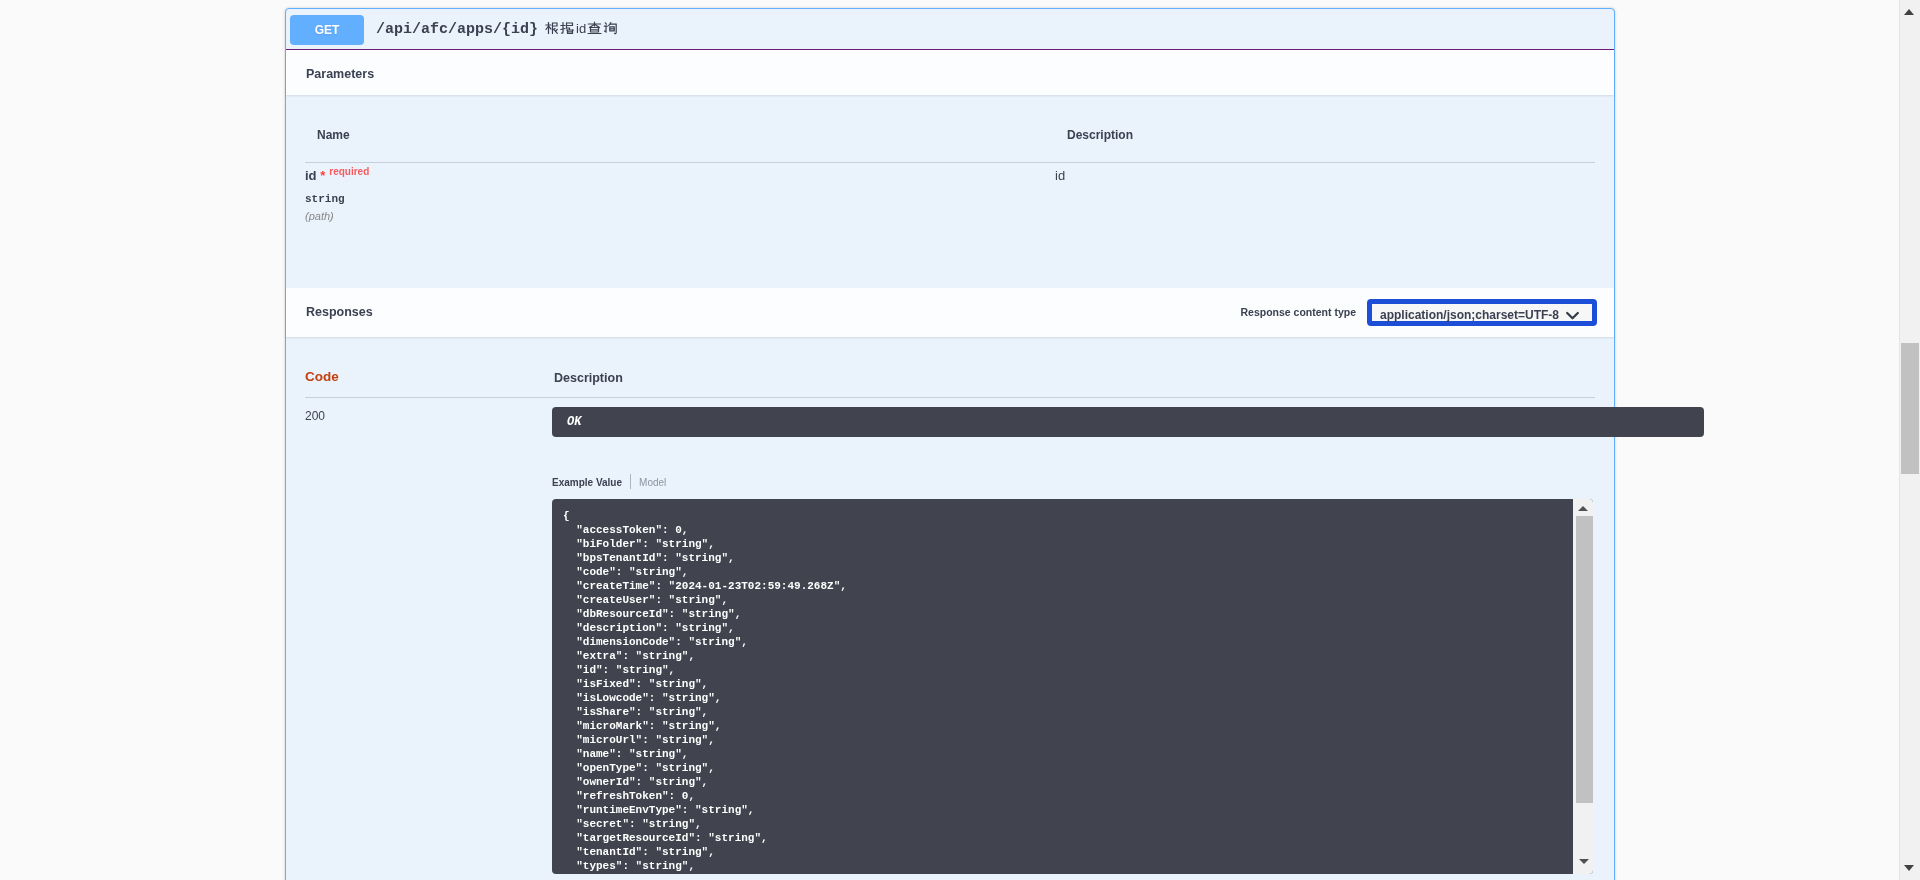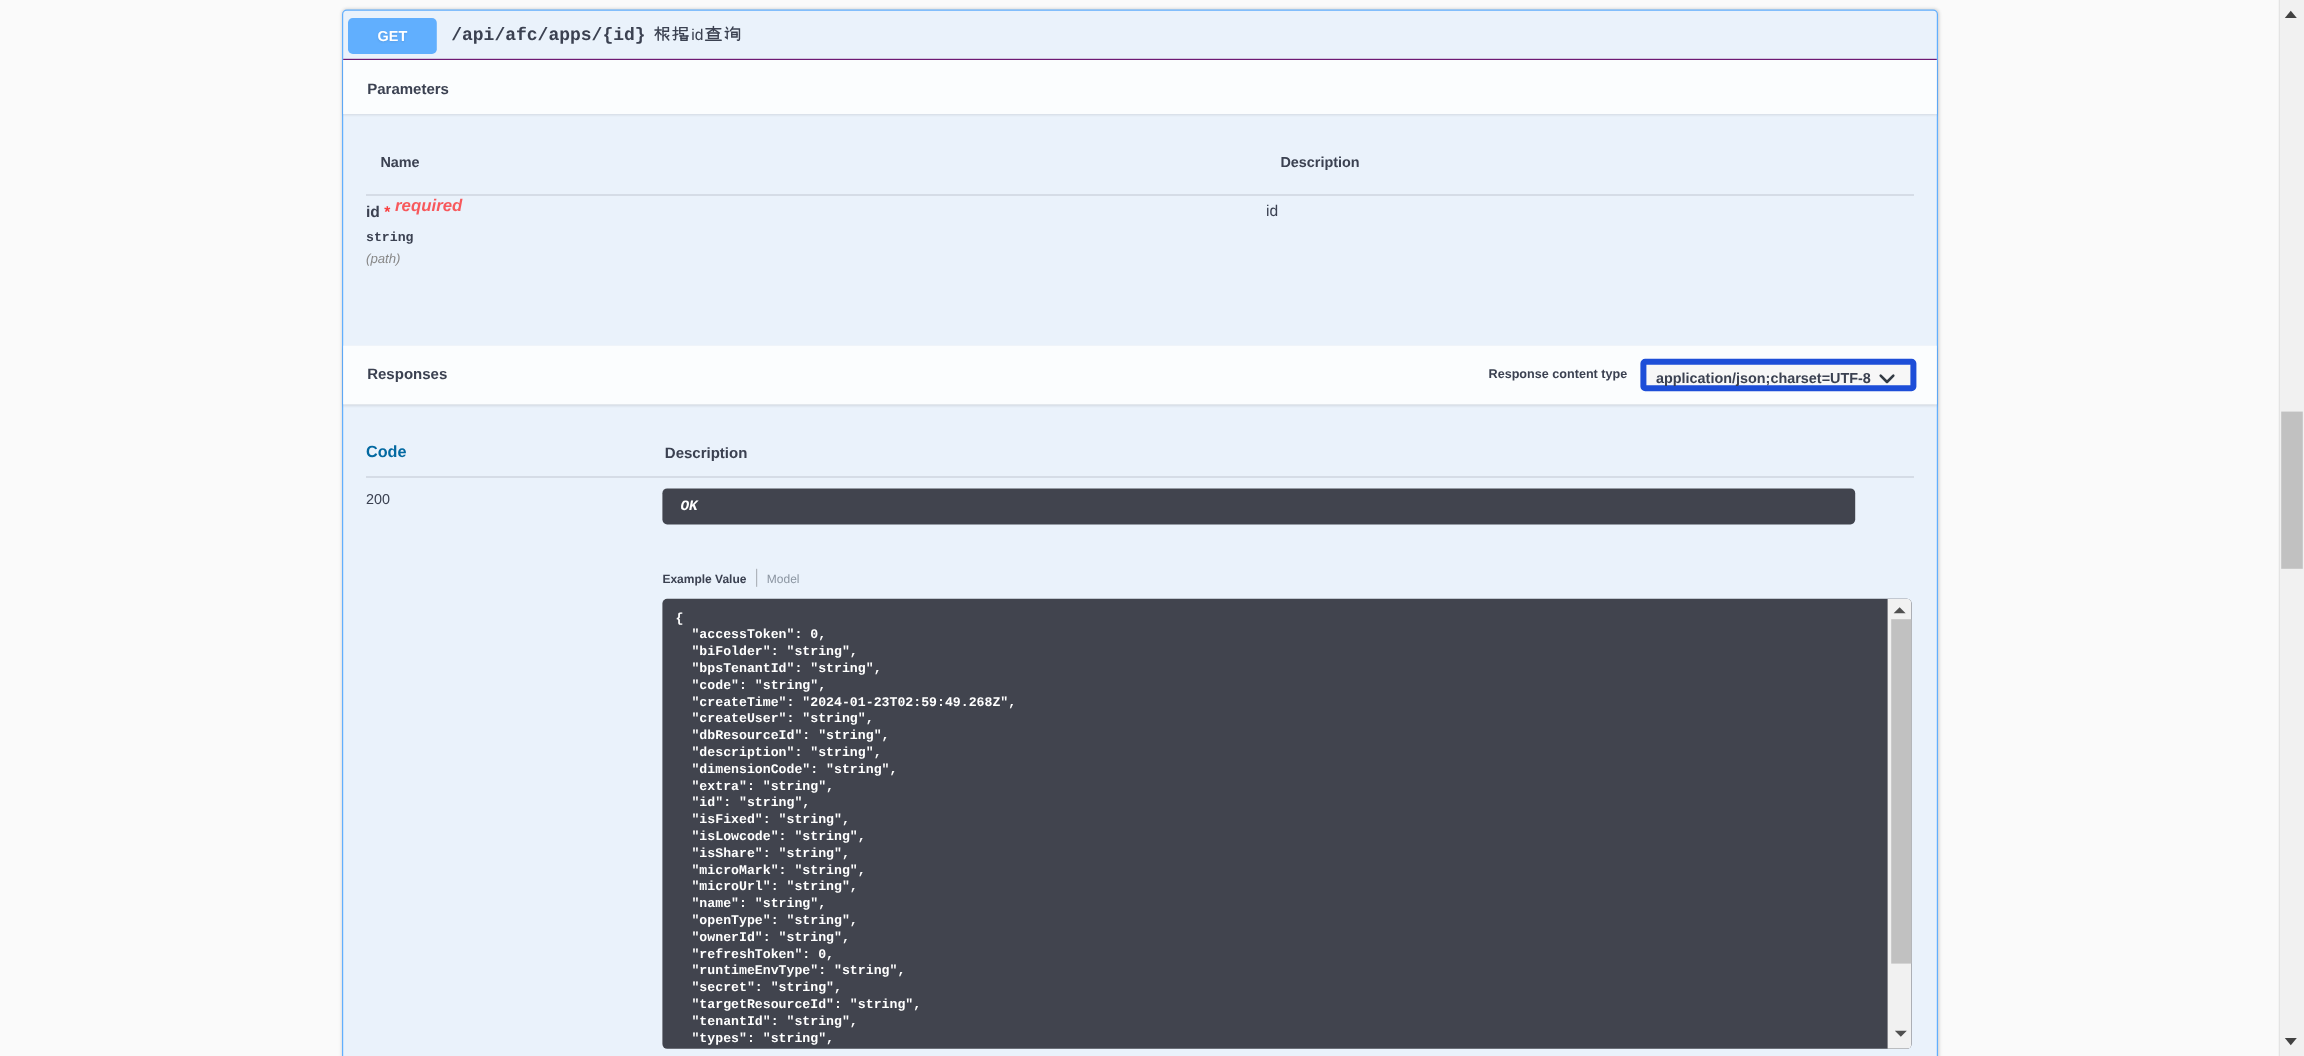--- a/index.html
+++ b/index.html
@@ -17,38 +17,38 @@
 }
 .path { position:absolute; left:90px; top:0; height:41px; line-height:41px; font-family:"Liberation Mono",monospace; font-size:15px; font-weight:bold; color:#3b4151; }
 .opdesc { position:absolute; left:259px; top:0; height:41px; line-height:41px; font-size:13px; color:#3b4151; }
 .sechead {
   position:absolute; left:0; width:100%; height:48px; background:rgba(255,255,255,.8);
   box-shadow:0 1px 2px rgba(0,0,0,.1);
   padding-left:22px;
 }
 .sechead h4 { position:absolute; left:20px; top:0; height:48px; line-height:48px; font-size:12.5px; font-weight:bold; color:#3b4151; }
 .thead12 { font-size:12px; font-weight:bold; color:#3b4151; position:absolute;padding-left:12px; }
-.thead14 { font-size:13.5px; font-weight:bold; color:#0369a1; position:absolute; }
+.thead14 { font-size:13.5px; font-weight:bold; color:#c2410c; position:absolute; }
 .thead12b { font-size:12.5px; font-weight:bold; color:#3b4151; position:absolute; }
 .hr { position:absolute; height:1px; background:rgba(59,65,81,.2); }
 .pname { position:absolute; left:19px; top:159px; font-size:13px; font-weight:bold; color:#3b4151; }
 .pname .star { color:#f93e3e; }
-.preq { font-size:14px; color:rgba(255,0,0,.63); font-weight:bold; position:relative; top:-5px; padding-left:4px;font-style:italic; }
+.preq { font-size:10px; color:rgba(255,0,0,.63); font-weight:bold; position:relative; top:-5px; padding-left:4px; }
 .ptype { position:absolute; left:19px; top:184px; font-family:"Liberation Mono",monospace; font-size:11px; font-weight:bold; color:#3b4151; }
 .pin { position:absolute; left:19px; top:201px; font-family:Liberation Sans, sans-serif; font-size:11px; font-style:italic; color:#888; }
 .pdesc { position:absolute; left:769px; top:159px; font-size:13px; color:#3b4151; }
 .rct { position:absolute; right:258px; top:0; height:48px; line-height:48px; font-size:10.5px; font-weight:bold; color:#3b4151; }
 .sel {
   position:absolute; left:1081px; top:11px; width:230px; height:27px;
   border:5px solid #1d4ed8; border-radius:4px; background:#f7f7f7;
   font-size:12px; font-weight:bold; color:#3b4151; line-height:23px; padding-left:8px;
 }
 .sel svg { position:absolute; right:13px; top:5px; }
 .code200 { position:absolute; left:19px; top:400px; font-size:12px; color:#3b4151; }
-.okbar { position:absolute; left:266px; top:398px; width:994px; height:30px; background:#41444e; border-radius:4px; }
+.okbar { position:absolute; left:266px; top:398px; width:1152px; height:30px; background:#41444e; border-radius:4px; }
 .okbar span { position:absolute; left:15px; top:0; height:30px; line-height:30px; color:#fff; font-family:"Liberation Mono",monospace; font-style:italic; font-weight:bold; font-size:12px; }
 .tabs { position:absolute; left:266px; top:465px; font-size:10px; color:#3b4151; line-height:16px; }
 .tab1 { font-weight:bold; color:#3b4151; }
 .tabdiv { display:inline-block; width:1px; height:15px; background:rgba(0,0,0,.25); margin:0 8px; vertical-align:-3px; }
 .tab2 { color:#8b95a1; }
 .tabs, .tabs * { font-size:10px;text-align:right; }
 .codeblock {
   position:absolute; left:266px; top:490px; width:1041px; height:375px;
   background:#41444e; border-radius:4px; overflow:hidden;
 }

